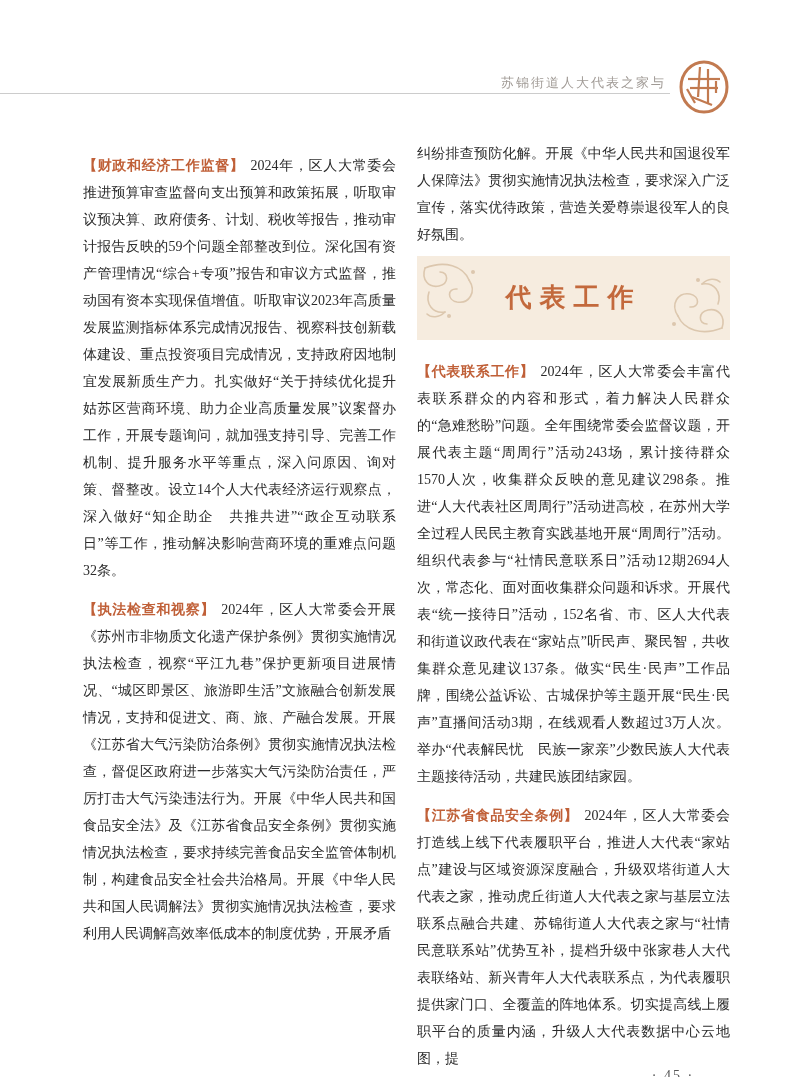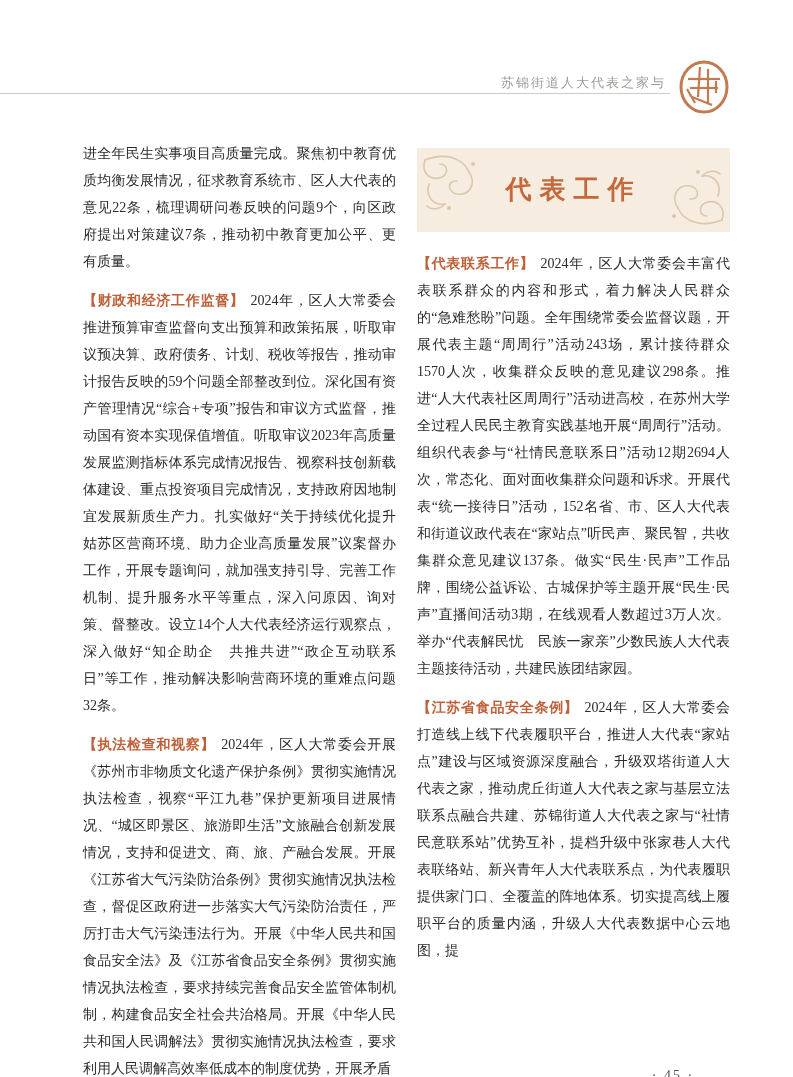--- a/index.html
+++ b/index.html
@@ -76,30 +76,30 @@
         <path d="M22 9 L20 39"></path>
         <path d="M30 11 L30 45"></path>
         <path d="M38 23 L38 35"></path>
         <path d="M14 39 L34 47"></path>
         <path d="M9 31 L17 45"></path>
       </g>
     </svg>
   </div>
 
   <div class="col col-left">
-    <p class="para">进全年民生实事项目高质量完成。聚焦初中教育优质均衡发展情况，征求教育系统市、区人大代表的意见22条，梳理调研问卷反映的问题9个，向区政府提出对策建议7条，推动初中教育更加公平、更有质量。</p>
     <p class="para gap">
       <span class="sec-title">【财政和经济工作监督】</span><span>2024年，区人大常委会推进预算审查监督向支出预算和政策拓展，听取审议预决算、政府债务、计划、税收等报告，推动审计报告反映的59个问题全部整改到位。深化国有资产管理情况“综合+专项”报告和审议方式监督，推动国有资本实现保值增值。听取审议2023年高质量发展监测指标体系完成情况报告、视察科技创新载体建设、重点投资项目完成情况，支持政府因地制宜发展新质生产力。扎实做好“关于持续优化提升姑苏区营商环境、助力企业高质量发展”议案督办工作，开展专题询问，就加强支持引导、完善工作机制、提升服务水平等重点，深入问原因、询对策、督整改。设立14个人大代表经济运行观察点，深入做好“知企助企　共推共进”“政企互动联系日”等工作，推动解决影响营商环境的重难点问题32条。</span>
     </p>
     <p class="para gap">
       <span class="sec-title">【执法检查和视察】</span><span>2024年，区人大常委会开展《苏州市非物质文化遗产保护条例》贯彻实施情况执法检查，视察“平江九巷”保护更新项目进展情况、“城区即景区、旅游即生活”文旅融合创新发展情况，支持和促进文、商、旅、产融合发展。开展《江苏省大气污染防治条例》贯彻实施情况执法检查，督促区政府进一步落实大气污染防治责任，严厉打击大气污染违法行为。开展《中华人民共和国食品安全法》及《江苏省食品安全条例》贯彻实施情况执法检查，要求持续完善食品安全监管体制机制，构建食品安全社会共治格局。开展《中华人民共和国人民调解法》贯彻实施情况执法检查，要求利用人民调解高效率低成本的制度优势，开展矛盾</span>
     </p>
   </div>
 
   <div class="col col-right">
+    <p class="para">纠纷排查预防化解。开展《中华人民共和国退役军人保障法》贯彻实施情况执法检查，要求深入广泛宣传，落实优待政策，营造关爱尊崇退役军人的良好氛围。</p>
 
     <div class="banner">
       <svg class="flourish tl" width="96" height="64" viewBox="0 0 96 64">
         <g fill="none" stroke="#dcc7ae" stroke-width="1.6" stroke-linecap="round">
           <path d="M6 10 C 26 2, 44 8, 50 22"></path>
           <path d="M6 10 C 2 22, 10 30, 20 28 C 30 26, 30 14, 21 14"></path>
           <path d="M50 22 C 58 34, 50 46, 38 44 C 28 42, 28 30, 38 31"></path>
           <path d="M10 34 C 6 46, 14 56, 26 54"></path>
           <path d="M26 54 C 20 60, 12 60, 8 56"></path>
         </g>

